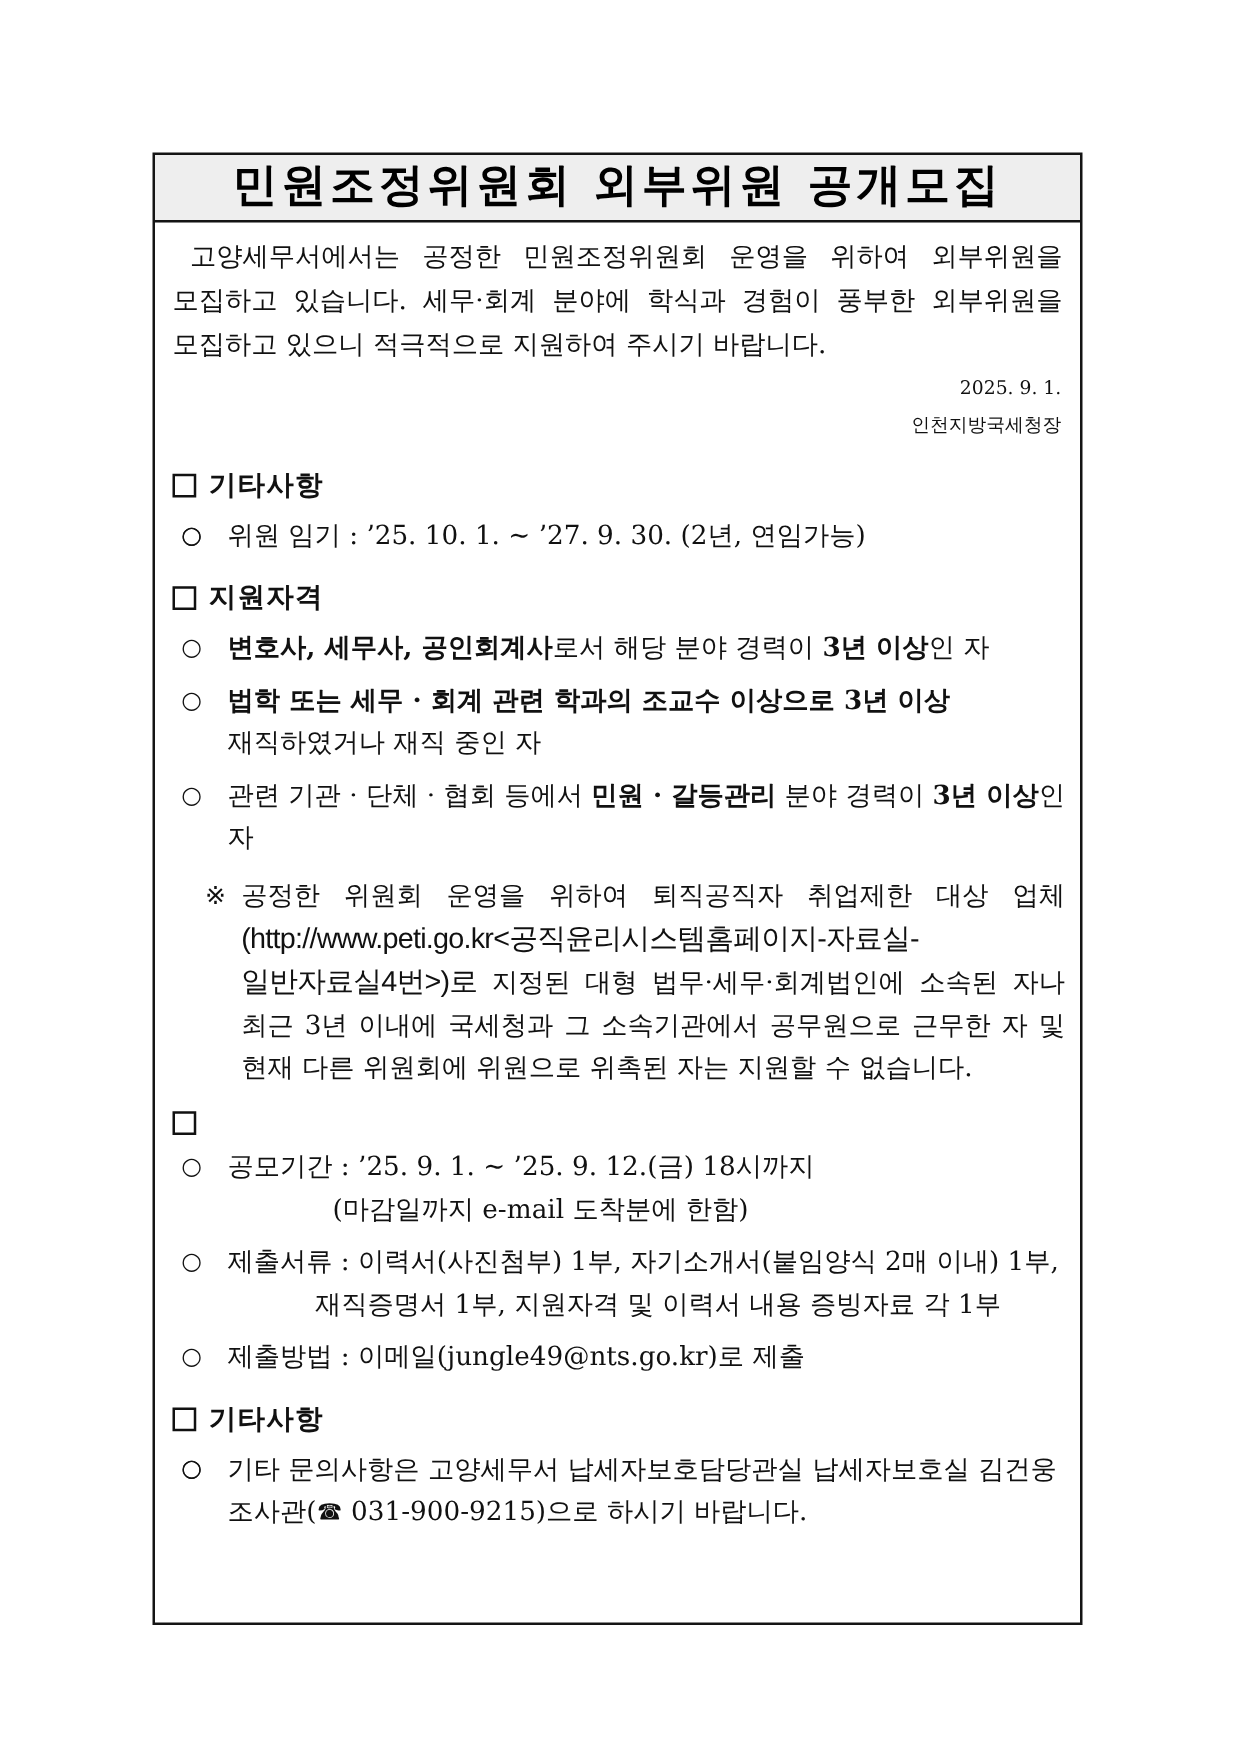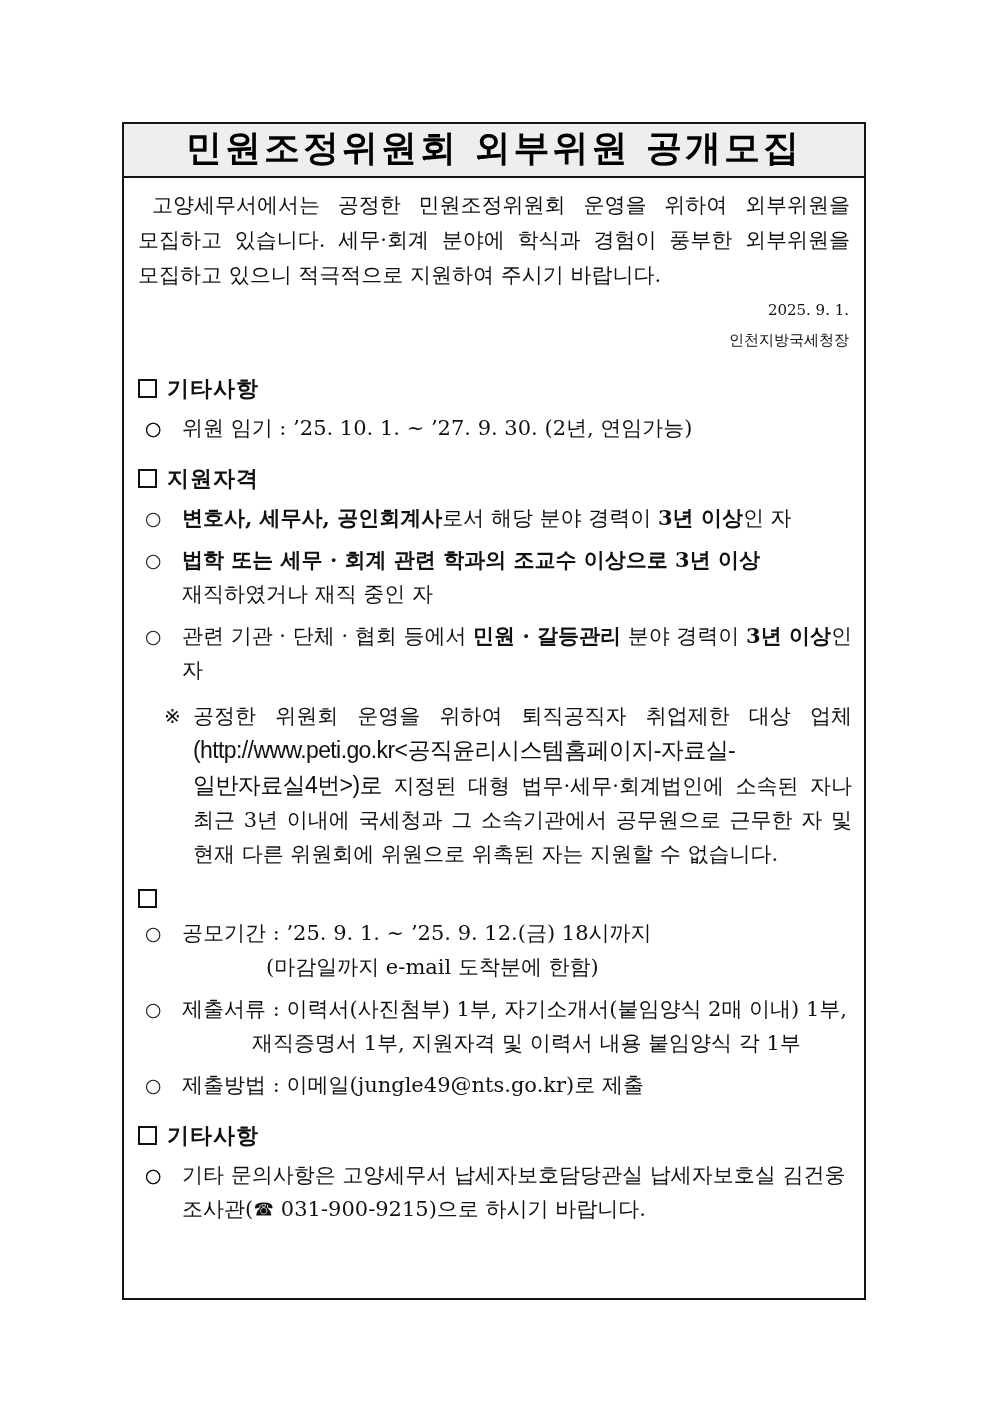--- a/index.html
+++ b/index.html
@@ -172,21 +172,21 @@
 
         <div class="item">
           <span class="marker">○</span>
           <span class="label">공모기간 : </span><span>’25. 9. 1. ~ ’25. 9. 12.(금) 18시까지</span>
           <div class="sub-line-period">(마감일까지 e-mail 도착분에 한함)</div>
         </div>
 
         <div class="item">
           <span class="marker">○</span>
           <span class="label">제출서류 : </span><span>이력서(사진첨부) 1부, 자기소개서(붙임양식 2매 이내) 1부,</span>
-          <div class="sub-line-docs">재직증명서 1부, 지원자격 및 이력서 내용 붙임양식 각 1부</div>
+          <div class="sub-line-docs">재직증명서 1부, 지원자격 및 이력서 내용 증빙자료 각 1부</div>
         </div>
 
         <div class="item">
           <span class="marker">○</span>
           <span class="label">제출방법 : </span><span>이메일(jungle49@nts.go.kr)로 제출</span>
         </div>
       </div>
 
       <div class="section">
         <div class="sec-head">

